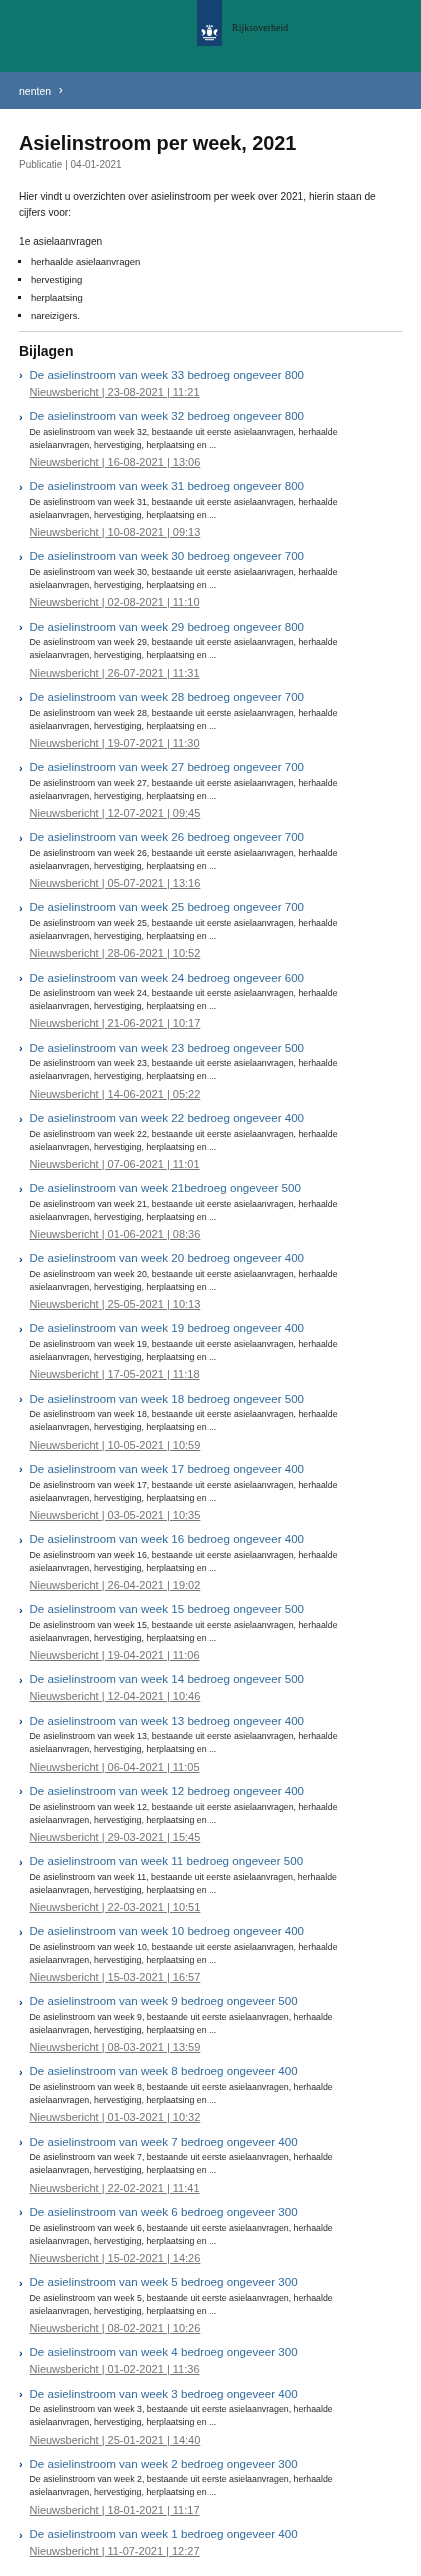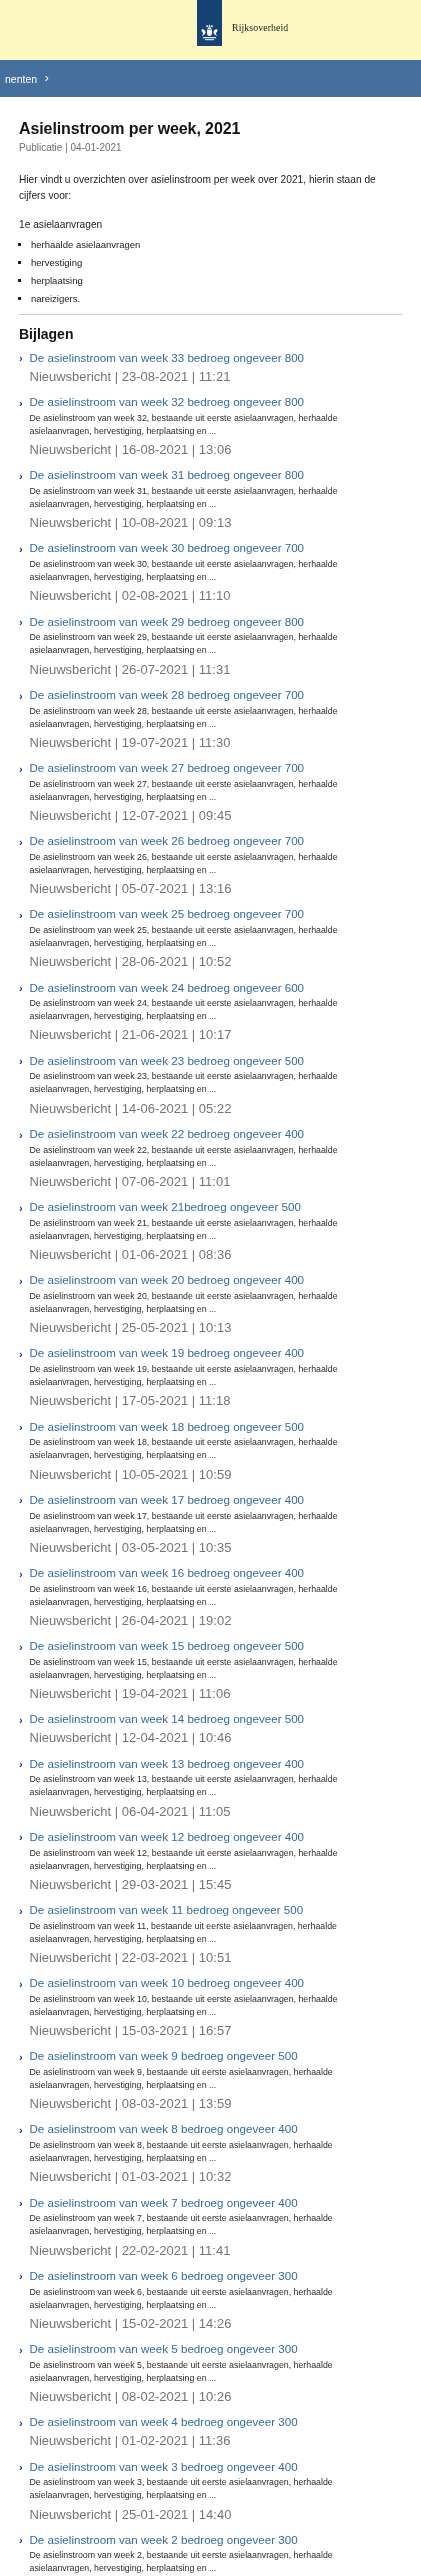--- a/index.html
+++ b/index.html
@@ -1,47 +1,47 @@
 <!DOCTYPE html>
 <html lang="nl" style="font-size:11.2px"><head>
 <meta charset="utf-8">
 <style>
   html,body{margin:0;padding:0;background:#ffffff;}
   body{width:421px;font-family:"Liberation Sans",sans-serif;color:#1b1b1b;}
 
   
-  .site-header{position:relative;height:60px;background:#fef9c3;}
+  .site-header{position:relative;height:72px;background:#0f766e;}
   .logo-ribbon{position:absolute;left:197px;top:0;width:24.6px;height:46px;background:#154273;}
   .logo-ribbon svg{position:absolute;left:2.8px;bottom:4.2px;}
   .logo-text{position:absolute;left:232px;top:22px;font-family:"Liberation Serif",serif;
              font-size:9.8px;color:#1c1c1c;letter-spacing:0.1px;}
 
   
   .breadcrumb-bar{height:37px;background:#45709d;display:flex;align-items:center;
-                  color:#fff;font-size:10.5px;padding-left:5px;}
+                  color:#fff;font-size:10.5px;padding-left:19px;}
   .bc-label{color:#fff;cursor:pointer;}
   .bc-chev{margin-left:7.7px;font-size:12px;line-height:1;position:relative;top:-0.7px;}
 
   
   .content{padding:0 19px 7px 19px;}
-  .page-title{font-size:16px;font-weight:700;margin:22.5px 0 4.2px 0;color:#141414;letter-spacing:-0.1px;}
+  .page-title{font-size:20px;font-weight:700;margin:22.5px 0 4.2px 0;color:#141414;letter-spacing:-0.1px;}
   .pub-meta{font-size:10px;color:#6f6f6f;margin:0 0 19.7px 0;}
   .intro{font-size:10.2px;line-height:15.4px;margin:0 0 15.4px 0;color:#222;max-width:379px;}
   .list-lead{font-size:10.2px;margin:0 0 9.8px 0;color:#222;}
   .bullet-list{margin:0 0 9.8px 0;padding-left:12px;list-style-type:square;}
   .bullet-list li{font-size:9.5px;margin-bottom:7px;color:#222;}
   .divider{border:none;border-top:0.7px solid #cfcfcf;margin:8.4px 0 0 0;}
   .attachments-heading{font-size:14px;font-weight:700;margin:11.2px 0 8.4px 0;color:#141414;}
 
   
   .att-item{position:relative;padding-left:10.5px;margin-bottom:11.2px;}
   .att-chev{position:absolute;left:0;top:0.7px;color:#154273;font-size:11.2px;font-weight:700;line-height:14px;}
   .att-link{display:block;color:#336c9e;font-size:11.6px;line-height:14px;text-decoration:none;cursor:pointer;}
   .att-desc{font-size:8.8px;line-height:13px;color:#2c2c2c;margin:2.8px 0 0 0;max-width:365px;}
-  .att-meta{font-size:13px;color:#757575;margin:4.2px 0 0 0;}
+  .att-meta{font-size:11px;color:#757575;margin:4.2px 0 0 0;text-decoration:underline;}
 </style>
 </head>
 <body>
 
 <header class="site-header">
   <div class="logo-ribbon">
     <svg width="19" height="18" viewBox="0 0 27 26" aria-hidden="true">
       <g fill="#ffffff">
         <path d="M8 4 L10 1 L12 4 L13.5 0.5 L15 4 L17 1 L19 4 Z"></path>
         <rect x="11" y="5" width="5" height="2"></rect>

